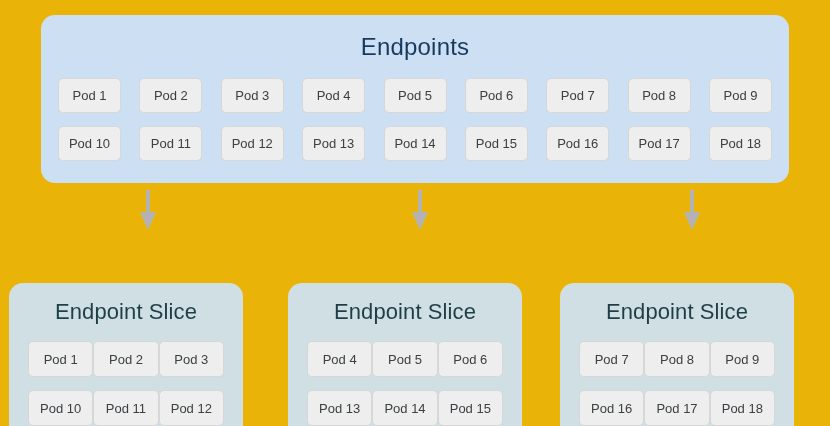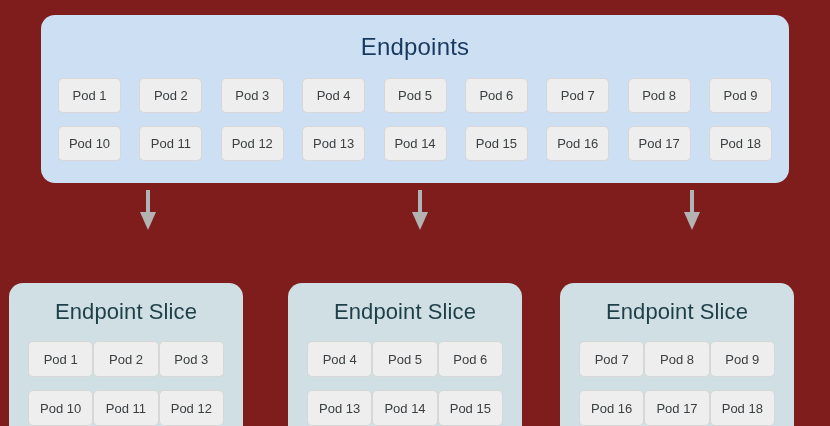--- a/index.html
+++ b/index.html
@@ -13,21 +13,21 @@
     height: 426px;
     overflow: hidden;
     font-family: "Liberation Sans", sans-serif;
     -webkit-font-smoothing: antialiased;
   }
 
   .canvas {
     position: relative;
     width: 830px;
     height: 426px;
-    background: #7f1d1d;
+    background: #eab308;
   }
 
   
   .endpoints-panel {
     position: absolute;
     left: 41px;
     top: 15px;
     width: 748px;
     height: 168px;
     background: #cde0f3;

